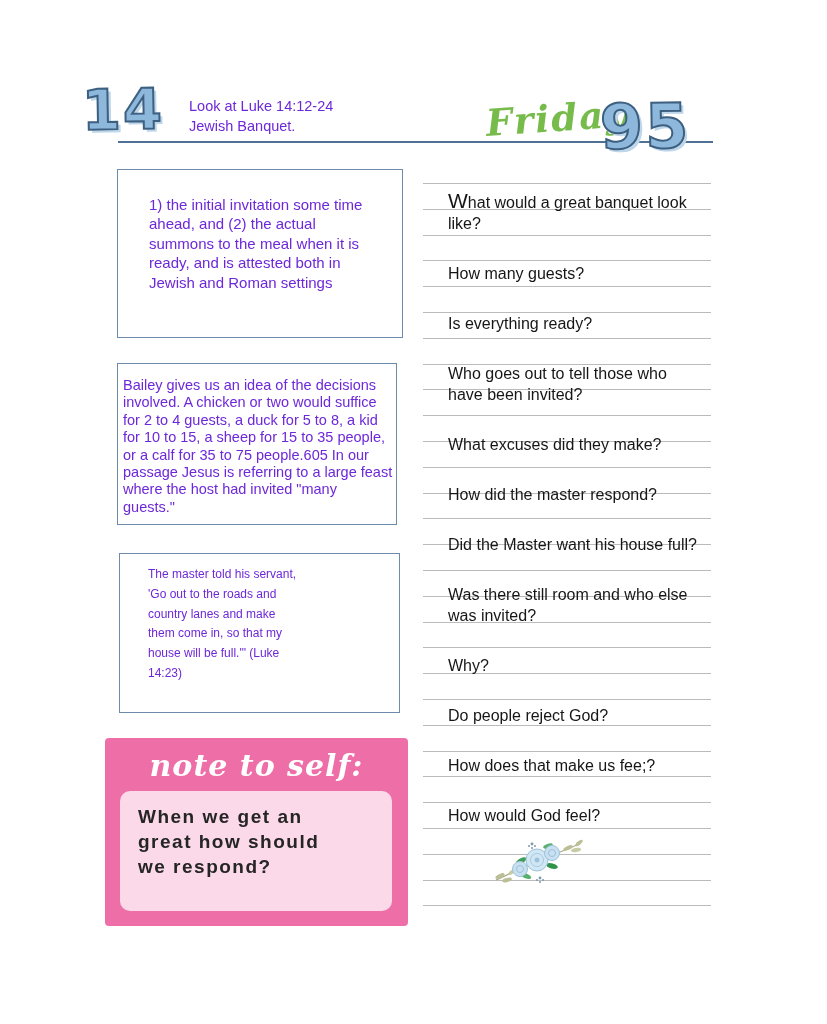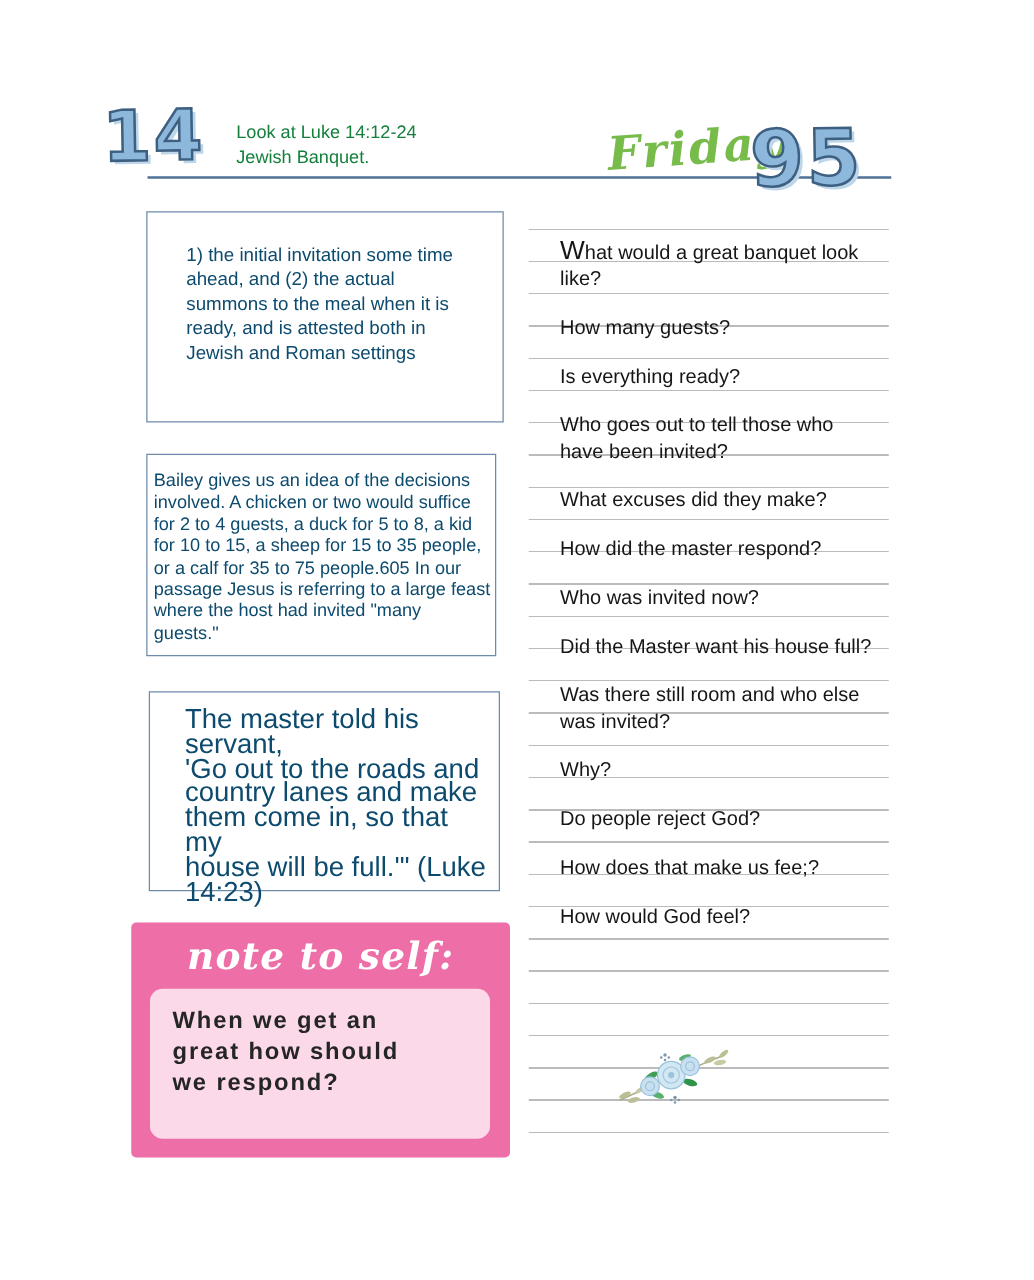--- a/index.html
+++ b/index.html
@@ -13,47 +13,47 @@
   
   .big-num {
     font-family:"DejaVu Sans", sans-serif;
     font-weight:700; color:#8db8dc;
     -webkit-text-stroke:2px #3d5f80;
     text-shadow:3px 3px 0 #bdd6ea;
     letter-spacing:2px; z-index:3; line-height:1;
   }
   #day-num  { left:82px;  top:82px;  font-size:56px; transform:rotate(-1deg); }
   #page-num { left:600px; top:96px;  font-size:62px; transform:rotate(-1deg); }
-  #reference { left:189px; top:96px; font-size:14.5px; line-height:20px; color:#15803d; }
+  #reference { left:189px; top:96px; font-size:14.5px; line-height:20px; color:#6d28d9; }
   #weekday {
     left:486px; top:96px; font-size:37px; color:#77bb4b;
     font-family:"DejaVu Serif", serif; font-style:italic; font-weight:600;
     letter-spacing:2px; transform:rotate(-4deg); z-index:2;
   }
   #header-rule { left:118px; top:141px; width:595px; height:2px; background:#4f7196; z-index:1; }
 
   
   .qbox {
     position:absolute; border:1px solid #6e8bab; background:#ffffff;
-    box-sizing:border-box; color:#0c4a6e;
+    box-sizing:border-box; color:#6d28d9;
   }
   .qtext { white-space:pre-line; }
   #box1 { left:117px; top:169px; width:286px; height:169px; padding:25px 8px 0 31px; font-size:15px;   line-height:19.4px; }
   #box2 { left:117px; top:363px; width:280px; height:162px; padding:13px 2px 0 5px;  font-size:14.5px; line-height:17.4px; }
-  #box3 { left:119px; top:553px; width:281px; height:160px; padding:11px 8px 0 28px; font-size:22px;   line-height:19.8px; }
+  #box3 { left:119px; top:553px; width:281px; height:160px; padding:11px 8px 0 28px; font-size:12px;   line-height:19.8px; }
 
   
   #lines {
     left:423px; top:183px; width:288px; height:726px;
     background-image:repeating-linear-gradient(to bottom,
       #bbbbbb 0px, #bbbbbb 1px, transparent 1px, transparent 25.8px);
   }
   #questions { left:448px; top:190px; width:276px; z-index:2; }
   .q {
-    font-size:16px; line-height:21px; margin-bottom:18px;
+    font-size:16px; line-height:21px; margin-bottom:29px;
     white-space:pre-line; color:#161616;
   }
   .q.lead::first-letter { font-size:21px; }
 
   
   #flower { left:490px; top:836px; width:96px; height:52px; z-index:3; }
 
   
   #sticky {
     left:105px; top:738px; width:303px; height:188px;
@@ -117,21 +117,20 @@
   <div class="abs" id="lines"></div>
   <div class="abs" id="questions">
     <div class="q lead">What would a great banquet look
 like?</div>
     <div class="q">How many guests?</div>
     <div class="q">Is everything ready?</div>
     <div class="q">Who goes out to tell those who
 have been invited?</div>
     <div class="q">What excuses did they make?</div>
     <div class="q">How did the master respond?</div>
-    <div class="q">Who was invited now?</div>
     <div class="q">Did the Master want his house full?</div>
     <div class="q">Was there still room and who else
 was invited?</div>
     <div class="q">Why?</div>
     <div class="q">Do people reject God?</div>
     <div class="q">How does that make us fee;?</div>
     <div class="q">How would God feel?</div>
   </div>
 
   <div class="abs" id="flower">

